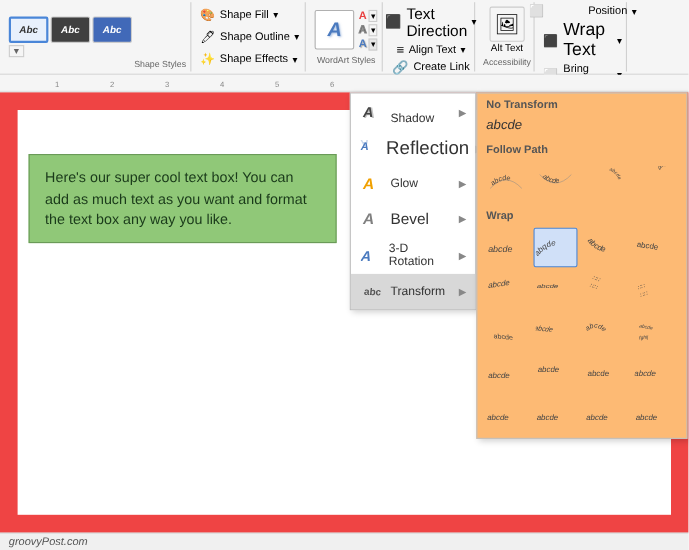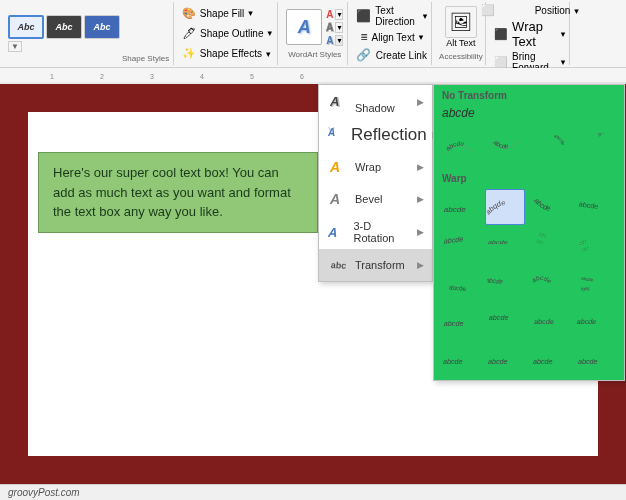--- a/index.html
+++ b/index.html
@@ -76,23 +76,23 @@
 
     
     .main {
       display: flex;
       height: calc(500px - 68px - 16px - 16px);
       position: relative;
     }
 
     
     .doc-area {
-      background: #7f1d1d;
+      background: #ef4444;
       flex: 1;
-      padding: 28px;
+      padding: 16px;
       position: relative;
     }
     .page {
       background: white;
       width: 100%;
       height: 100%;
       padding: 20px;
       position: relative;
     }
     .text-box {
@@ -144,21 +144,21 @@
       font-size: 9px;
       color: #888;
     }
 
     
     .transform-submenu {
       position: absolute;
       top: 0;
       left: 433px;
       width: 192px;
-      background: #22c55e;
+      background: #fdba74;
       border: 1px solid #c0c0c0;
       box-shadow: 2px 2px 6px rgba(0,0,0,0.2);
       z-index: 101;
       overflow-y: auto;
       max-height: 420px;
     }
     .submenu-section-title {
       padding: 5px 8px 2px;
       font-size: 10px;
       color: #555;
@@ -269,21 +269,21 @@
           <span style="font-size:8px;border:1px solid #ccc;padding:0 1px;background:#e8e8e8;">▾</span>
         </div>
       </div>
     </div>
     <div style="font-size:8px;color:#666;">WordArt Styles</div>
   </div>
 
   <div class="toolbar-section" style="flex-direction:column;justify-content:space-around;width:80px;">
     <div style="display:flex;gap:4px;align-items:center;cursor:pointer;">
       <span style="font-size:12px;">⬛</span>
-      <span style="font-size:10px;">Text Direction</span>
+      <span style="font-size:14px;">Text Direction</span>
       <span style="font-size:9px;">▾</span>
     </div>
     <div style="display:flex;gap:4px;align-items:center;cursor:pointer;">
       <span style="font-size:12px;">≡</span>
       <span style="font-size:10px;">Align Text</span>
       <span style="font-size:9px;">▾</span>
     </div>
     <div style="display:flex;gap:4px;align-items:center;cursor:pointer;">
       <span style="font-size:12px;">🔗</span>
       <span style="font-size:10px;">Create Link</span>
@@ -299,21 +299,21 @@
   </div>
 
   <div class="toolbar-section" style="flex-direction:column;justify-content:space-around;width:80px;">
     <div style="display:flex;gap:4px;align-items:center;cursor:pointer;">
       <span style="font-size:11px;">⬜</span>
       <span style="font-size:10px;margin-left:36px;">Position</span>
       <span style="font-size:9px;">▾</span>
     </div>
     <div style="display:flex;gap:4px;align-items:center;cursor:pointer;">
       <span style="font-size:11px;">⬛</span>
-      <span style="font-size:13px;">Wrap Text</span>
+      <span style="font-size:16px;">Wrap Text</span>
       <span style="font-size:9px;">▾</span>
     </div>
     <div style="display:flex;gap:4px;align-items:center;cursor:pointer;">
       <span style="font-size:11px;">⬜</span>
       <span style="font-size:10px;">Bring Forward</span>
       <span style="font-size:9px;">▾</span>
     </div>
   </div>
 </div>
 
@@ -363,30 +363,30 @@
       </div>
       <span style="font-size:17px;">Reflection</span>
       <span class="menu-item-arrow">▶</span>
     </div>
     <div class="menu-item">
       <div class="menu-item-icon">
         <svg width="18" height="18" viewBox="0 0 18 18">
           <text x="1" y="14" font-size="14" font-style="italic" font-weight="bold" fill="#f0a000" filter="url(#glow)">A</text>
         </svg>
       </div>
-      <span style="font-size:11px;">Wrap</span>
+      <span style="font-size:11px;">Glow</span>
       <span class="menu-item-arrow">▶</span>
     </div>
     <div class="menu-item">
       <div class="menu-item-icon">
         <svg width="18" height="18" viewBox="0 0 18 18">
           <text x="1" y="14" font-size="14" font-style="italic" font-weight="bold" fill="#808080">A</text>
         </svg>
       </div>
-      <span style="font-size:11px;">Bevel</span>
+      <span style="font-size:14px;">Bevel</span>
       <span class="menu-item-arrow">▶</span>
     </div>
     <div class="menu-item">
       <div class="menu-item-icon">
         <svg width="18" height="18" viewBox="0 0 18 18">
           <text x="1" y="14" font-size="13" font-style="italic" font-weight="bold" fill="#4a7abf" transform="skewX(-5)">A</text>
         </svg>
       </div>
       <span style="font-size:11px;">3-D Rotation</span>
       <span class="menu-item-arrow">▶</span>
@@ -402,20 +402,21 @@
     </div>
   </div>
 
   <div class="transform-submenu">
 
     <div class="submenu-section-title">No Transform</div>
     <div style="padding:3px 8px 6px;">
       <div style="font-size:12px;font-style:italic;color:#333;font-family:Arial;">abcde</div>
     </div>
 
+    <div class="submenu-section-title">Follow Path</div>
     <div class="submenu-grid">
 
       <div class="submenu-item">
         <svg viewBox="0 0 40 30">
             <path d="M4,22 Q20,5 36,22" fill="none" stroke="#888" stroke-width="0.5"></path>
             <text><textPath href="#arc1" startOffset="10%" font-size="7" fill="#444" font-style="italic">abcde</textPath></text>
             <defs>
               <path id="arc1" d="M4,22 Q20,5 36,22"></path>
             </defs>
           </svg>
@@ -443,21 +444,21 @@
       <div class="submenu-item">
         <svg viewBox="0 0 40 30">
           <defs>
               <path id="circ2" d="M20,3 A14,14 0 1,0 19.9,3"></path>
             </defs>
           <text font-size="5" fill="#444" font-style="italic"><textPath href="#circ2" startOffset="5%">ghij</textPath></text>
         </svg>
       </div>
     </div>
 
-    <div class="submenu-section-title">Warp</div>
+    <div class="submenu-section-title">Wrap</div>
     <div class="submenu-grid">
 
       <div class="submenu-item">
         <svg viewBox="0 0 40 30">
             <text x="2" y="20" font-size="9" fill="#444" font-style="italic">abcde</text>
           </svg>
       </div>
       <div class="submenu-item selected">
         <svg viewBox="0 0 40 30">
           <defs>

